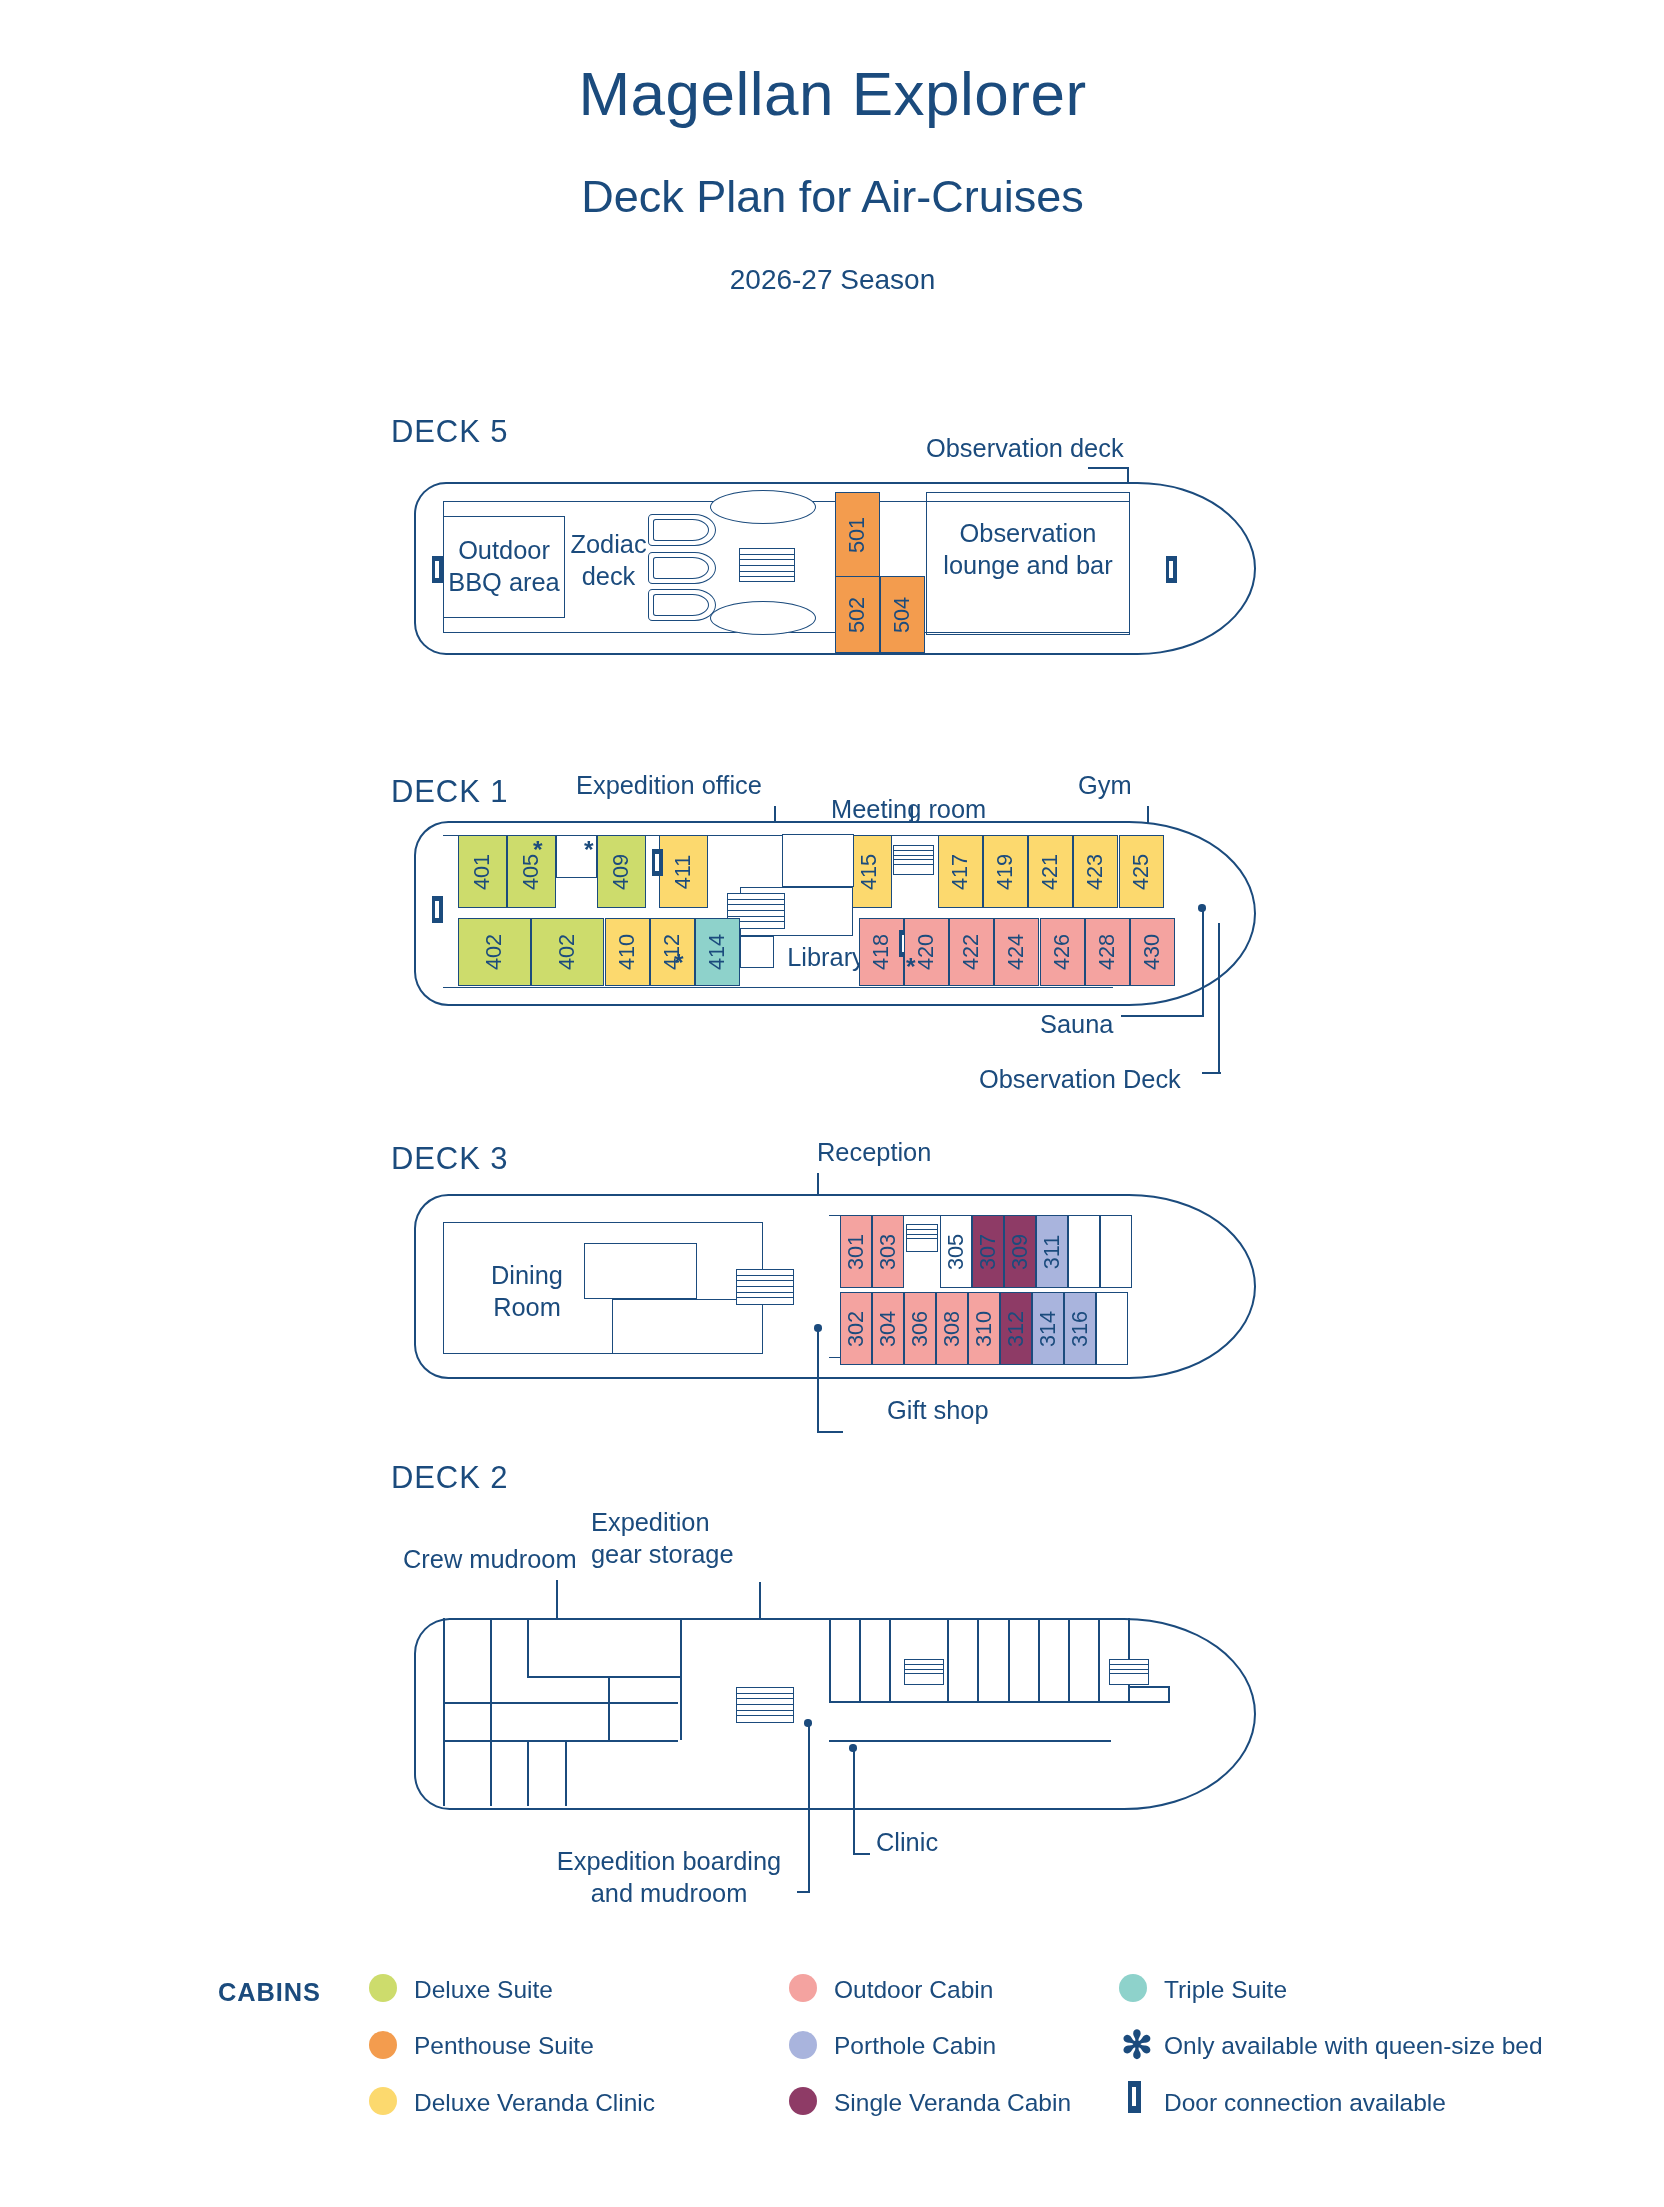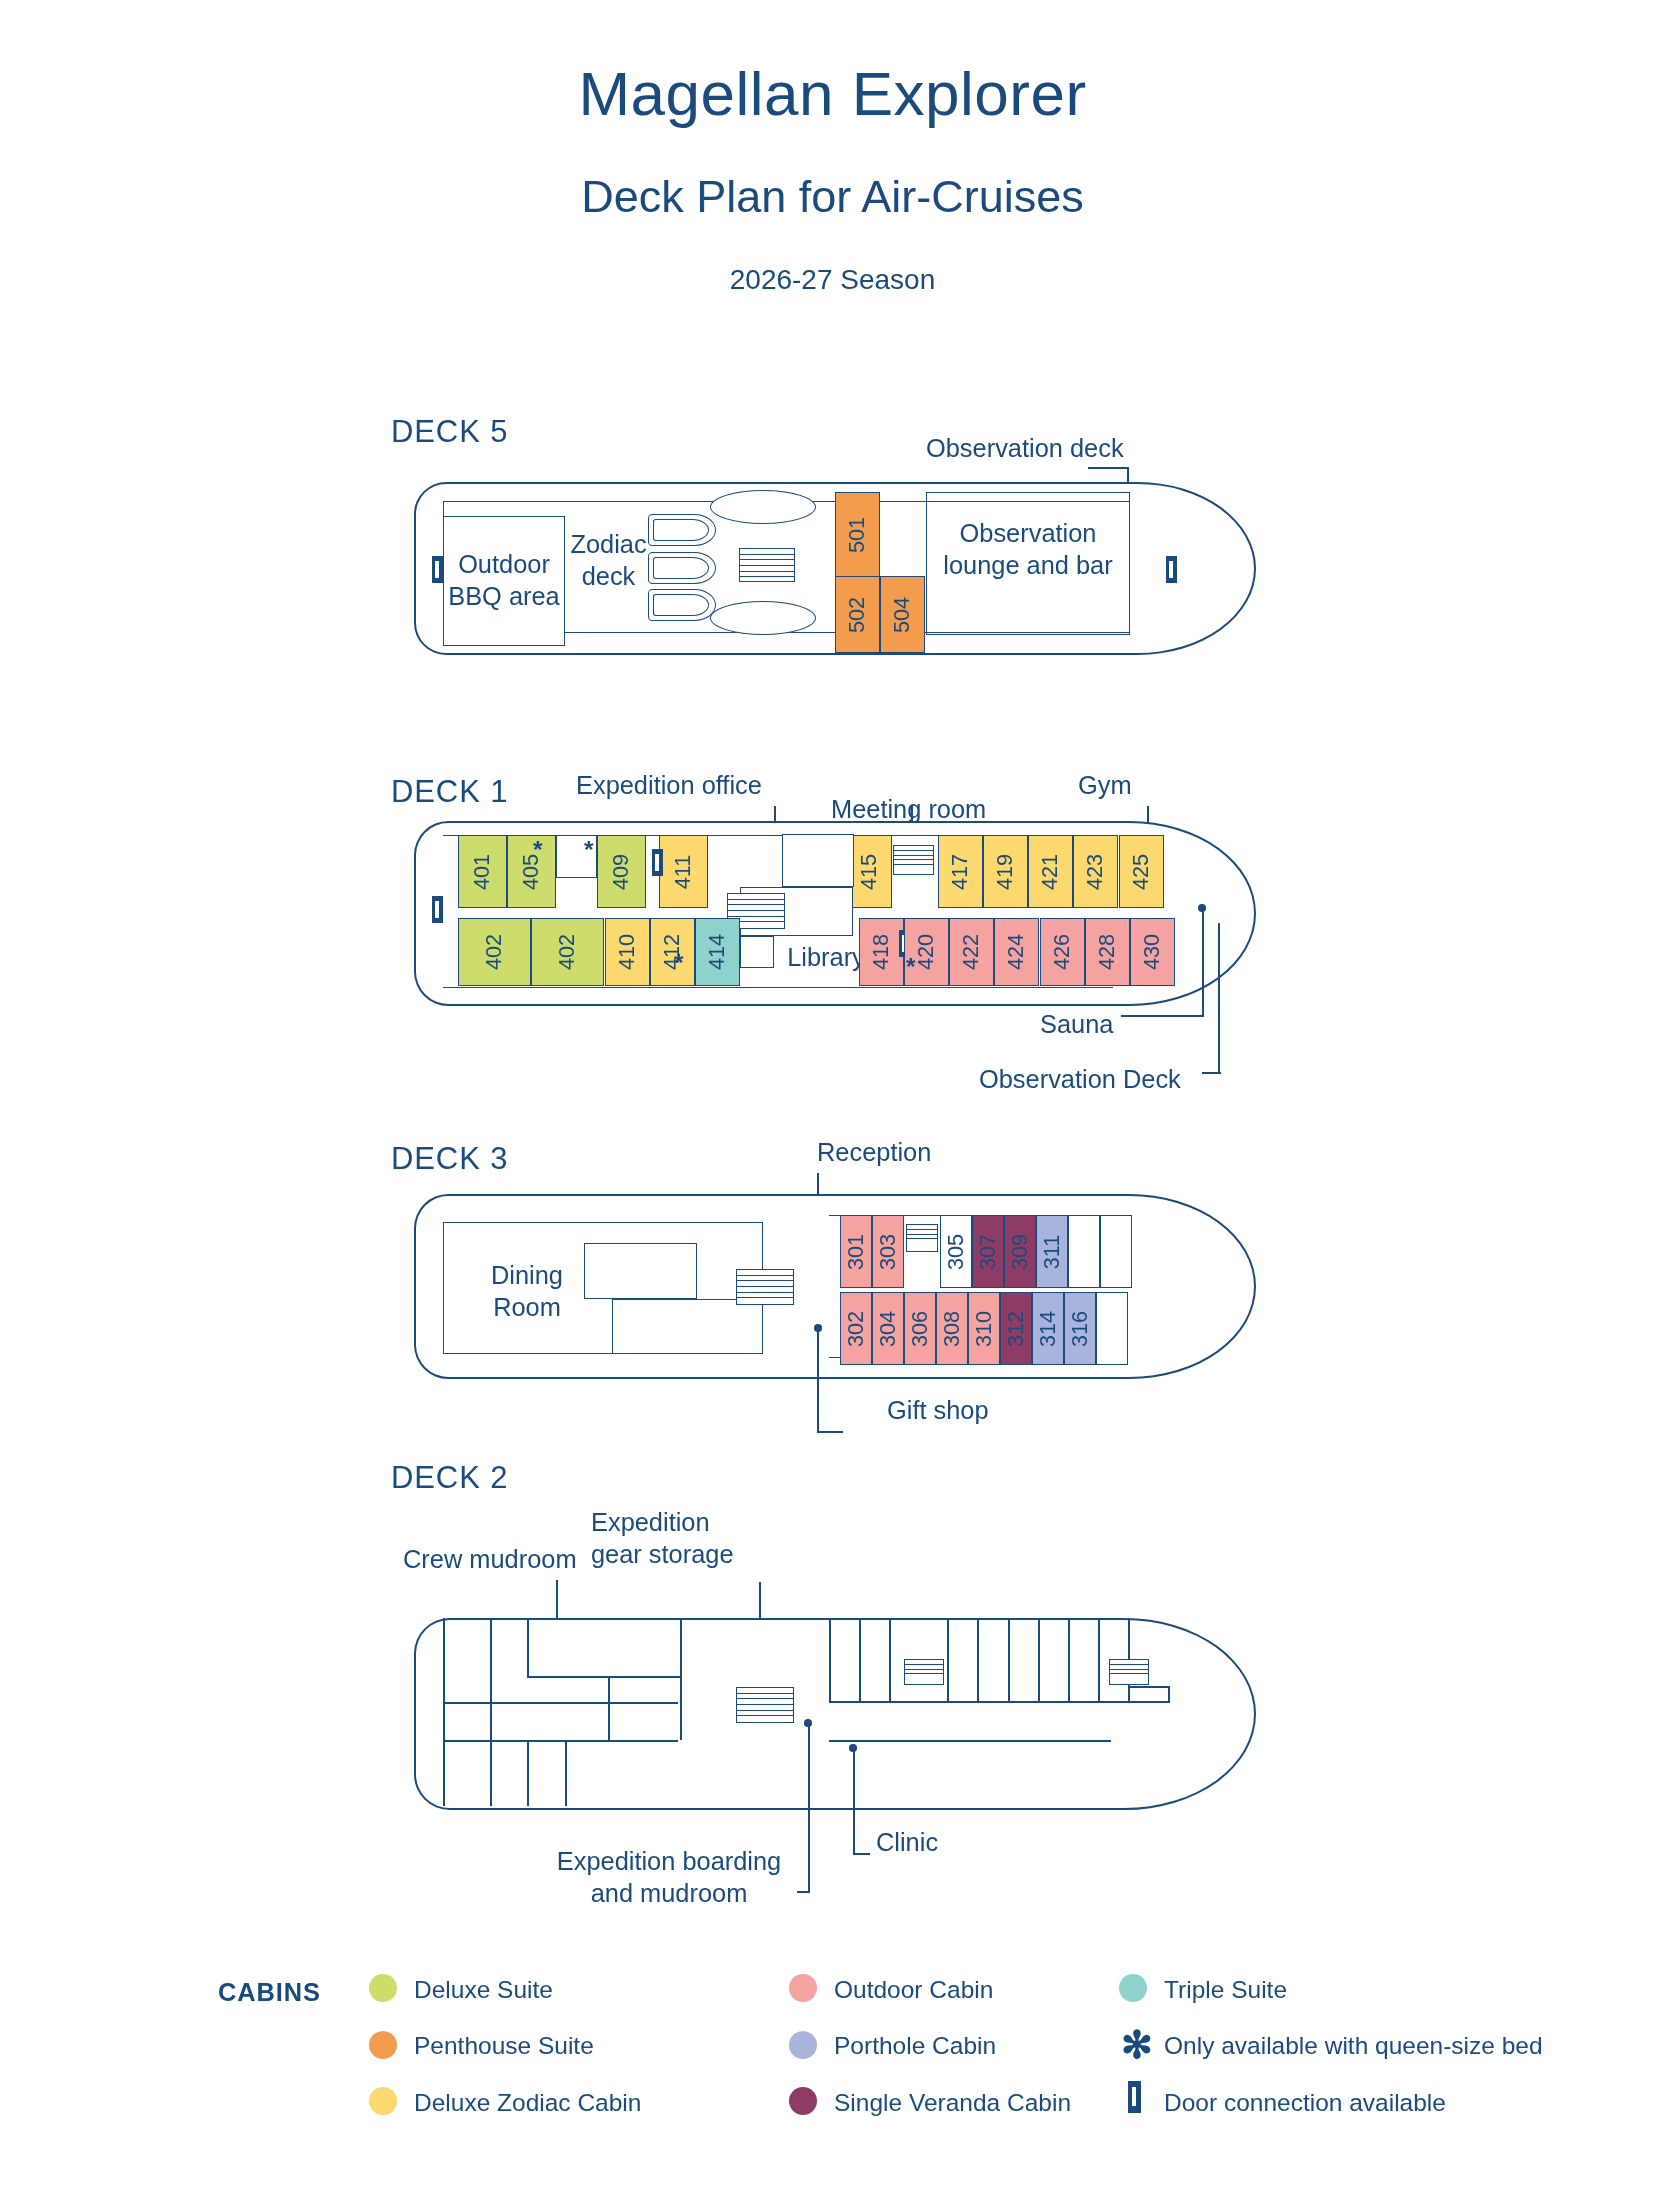--- a/index.html
+++ b/index.html
@@ -134,21 +134,21 @@
 <div class="leader h" style="left:1088px; top:467px; width:41px;"></div>
 <div class="leader v" style="left:1127px; top:467px; height:104px;"></div>
 <div class="dot" style="left:1123px; top:565px;"></div>
 
 <div class="hull shape" style="left:414px; top:482px; width:838px; height:169px;"></div>
 <div class="doorcon" style="left:432px; top:556px;"></div>
 <div class="doorcon" style="left:1166px; top:556px;"></div>
 
 <div style="position:absolute; left:443px; top:501px; width:687px; height:132px; border:1.9px solid #1b4b7d; box-sizing:border-box;"></div>
 
-<div class="room" style="left:443px; top:516px; width:122px; height:130px;">
+<div class="room" style="left:443px; top:516px; width:122px; height:102px;">
   <span style="display:block;line-height:1.25;">Outdoor BBQ area</span>
 </div>
 <div class="roomtext" style="left:552px; top:529px; width:113px;">Zodiac deck</div>
 
 <div class="zodiac" style="left:648px; top:514px; width:66px; height:30px;"></div>
 <div class="zodiac" style="left:648px; top:552px; width:66px; height:30px;"></div>
 <div class="zodiac" style="left:648px; top:589px; width:66px; height:30px;"></div>
 <div class="oval" style="left:710px; top:490px; width:104px; height:32px;"></div>
 <div class="oval" style="left:710px; top:601px; width:104px; height:32px;"></div>
 
@@ -447,21 +447,21 @@
 <div id="legend">
   <div class="cabins-title">CABINS</div>
 
   <div class="lg-dot" style="left:369px; top:15px; background:#cddc6c;"></div>
   <div class="lg-item" style="left:414px; top:17px;">Deluxe Suite</div>
 
   <div class="lg-dot" style="left:369px; top:72px; background:#f39c4e;"></div>
   <div class="lg-item" style="left:414px; top:73px;">Penthouse Suite</div>
 
   <div class="lg-dot" style="left:369px; top:128px; background:#fcd96e;"></div>
-  <div class="lg-item" style="left:414px; top:130px;">Deluxe Zodiac Cabin</div>
+  <div class="lg-item" style="left:414px; top:130px;">Deluxe Veranda Clinic</div>
 
   <div class="lg-dot" style="left:789px; top:15px; background:#f4a3a0;"></div>
   <div class="lg-item" style="left:834px; top:17px;">Outdoor Cabin</div>
 
   <div class="lg-dot" style="left:789px; top:72px; background:#a9b4dd;"></div>
   <div class="lg-item" style="left:834px; top:73px;">Porthole Cabin</div>
 
   <div class="lg-dot" style="left:789px; top:128px; background:#8e3b66;"></div>
   <div class="lg-item" style="left:834px; top:130px;">Single Veranda Cabin</div>
 

